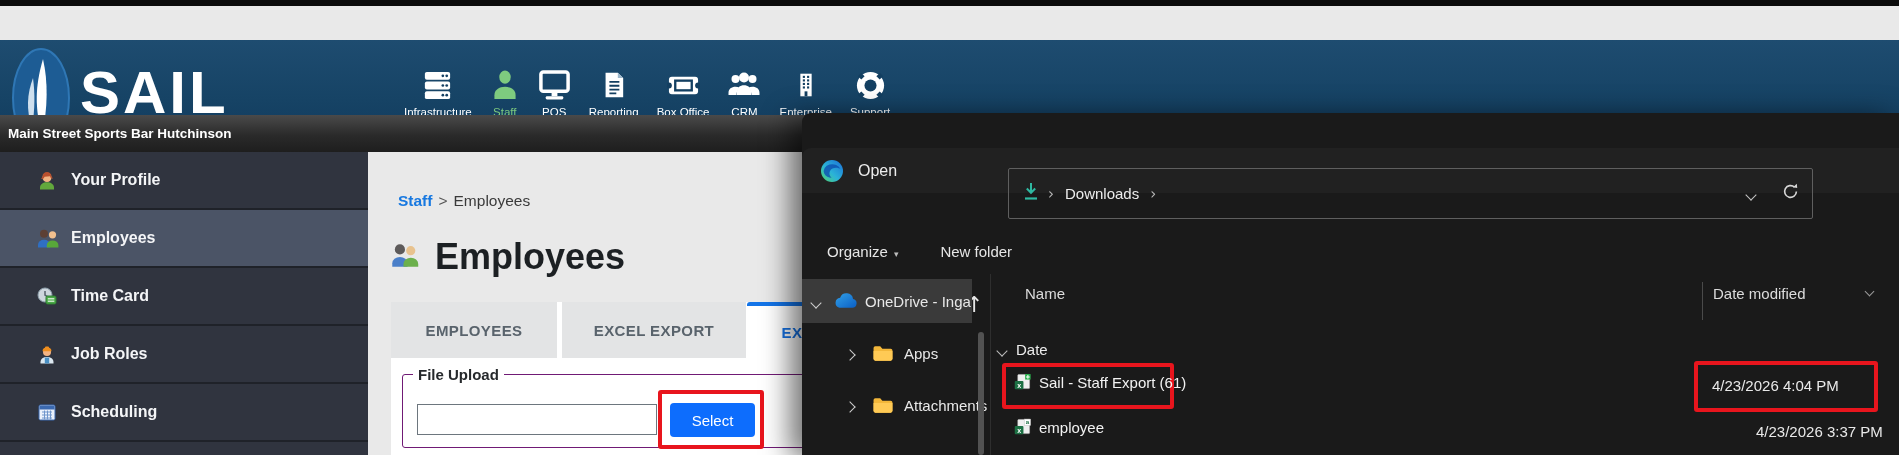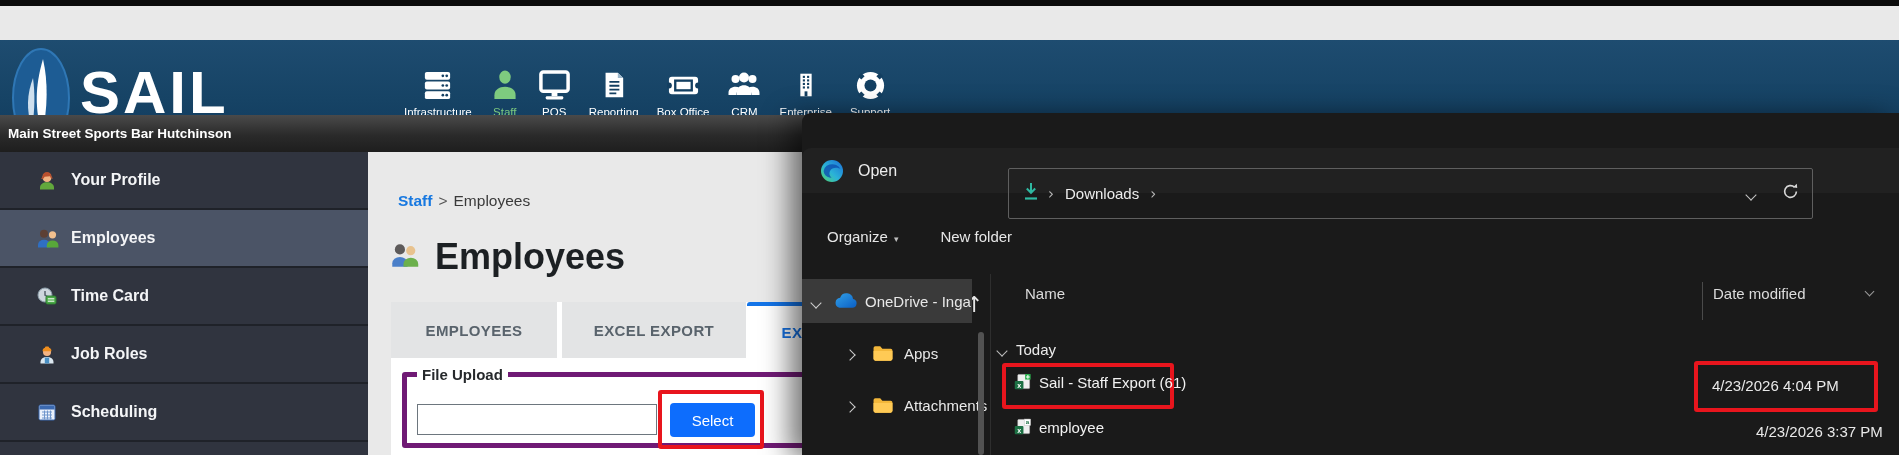--- a/index.html
+++ b/index.html
@@ -47,21 +47,21 @@
   .tab { position:absolute; top:302px; height:56px; background:#e3e4e5; color:#59636c;
          font-size:15px; font-weight:600; letter-spacing:.4px;
          display:flex; align-items:center; justify-content:center; cursor:pointer; }
   #tab-0 { left:391px; width:166px; }
   #tab-1 { left:562px; width:184px; }
   #tab-2 { left:747px; width:90px; background:#fff; color:#1673e6;
            border-top:4px solid #1374e8; border-radius:3px 3px 0 0; }
   #content-panel { left:391px; top:358px; width:1508px; height:97px; background:#fff; }
 
   #upload-fieldset { position:absolute; left:402px; top:366px; width:460px; height:82px;
-                     border:5px solid #701a75; border-radius:3px; }
+                     border:1px solid #701a75; border-radius:3px; }
   #upload-fieldset legend { margin-left:10px; padding:0 5px; font-size:15px; font-weight:bold; color:#26292c; }
   #file-input { left:417px; top:404px; width:240px; height:31px; border:1px solid #6d767e;
                 background:#fff; font-size:14px; padding:0 6px; }
   .red-box { border:4px solid #e8151d; border-radius:3px; }
   #select-red-box { left:658px; top:390px; width:106px; height:59px; }
   #select-btn { left:670px; top:403px; width:85px; height:34px; background:#0d6dfd; color:#fff;
                 border:none; border-radius:4px; font-size:15px; font-family:"Liberation Sans",sans-serif;
                 cursor:pointer; }
 
   
@@ -73,21 +73,21 @@
   #dlg-title { margin-left:14px; color:#ececec; font-size:16px; }
 
   .navglyph { font-family:"DejaVu Sans", sans-serif; position:absolute; top:181px;
               font-size:22px; line-height:22px; cursor:pointer; }
   #addr-bar { left:1008px; top:168px; width:805px; height:51px; border:1px solid #5f5f5f;
               border-radius:2px; display:flex; align-items:center; padding:0 12px; }
   #addr-bar .crumb-txt { color:#ececec; font-size:15px; margin:0 4px; cursor:pointer; }
   .sep-chev { color:#b9b9b9; font-size:15px; margin:0 7px; font-family:"DejaVu Sans",sans-serif; }
   #addr-right { margin-left:auto; display:flex; align-items:center; gap:26px; }
 
-  #dlg-cmdbar { left:0; top:115px; width:100%; height:46px; display:flex; align-items:flex-start; }
+  #dlg-cmdbar { left:0; top:115px; width:100%; height:46px; display:flex; align-items:center; }
   #organize-btn { margin-left:25px; color:#e6e6e6; font-size:15px; cursor:pointer; }
   #organize-btn .caret { font-size:9px; margin-left:6px; color:#bdbdbd; }
   #newfolder-btn { margin-left:42px; color:#e6e6e6; font-size:15px; cursor:pointer; }
 
   
   .tree-row { position:absolute; left:0; height:44px; display:flex; align-items:center;
               color:#e8e8e8; font-size:15px; cursor:pointer; white-space:nowrap; overflow:hidden; }
   .chev { display:inline-block; width:8px; height:8px; border-right:1.6px solid #cfcfcf;
           border-bottom:1.6px solid #cfcfcf; }
   .chev.right { transform:rotate(-45deg); }
@@ -415,21 +415,21 @@
     <div class="abs" id="tree-scroll"></div>
     <div class="abs" id="pane-sep"></div>
 
     <div class="hdr-cell" style="left:223px;top:172px;">Name</div>
     <div class="hdr-cell" style="left:911px;top:172px;">Date modified</div>
     <div class="abs" id="col-sep"></div>
     <span class="abs" id="hdr-chev"><span class="chev down" style="border-color:#9a9a9a;width:7px;height:7px;"></span></span>
 
     <div class="group-row" style="left:196px;top:228px;">
       <span><span class="chev down" style="border-color:#bdbdbd;"></span></span>
-      <span style="margin-left:10px;">Today</span>
+      <span style="margin-left:10px;">Date</span>
     </div>
 
     <div class="abs red-box" style="left:200px;top:250px;width:172px;height:46px;"></div>
     <div class="file-row-name" style="left:212px;top:260px;">
       <span class="fic">
         <svg width="17" height="18" viewBox="0 0 18 18">
             <rect x="4" y="1" width="12.5" height="15" rx="1" fill="#efefef" stroke="#c2c2c2" stroke-width="0.5"></rect>
             <rect x="11.8" y="0.6" width="5.8" height="5.8" fill="#27ae4b"></rect>
             <path d="M14.7 1.6 v4 M12.7 3.6 h4" stroke="#fff" stroke-width="1.1"></path>
             <rect x="0.8" y="8" width="9.2" height="8.6" rx="1" fill="#1d7044"></rect>

